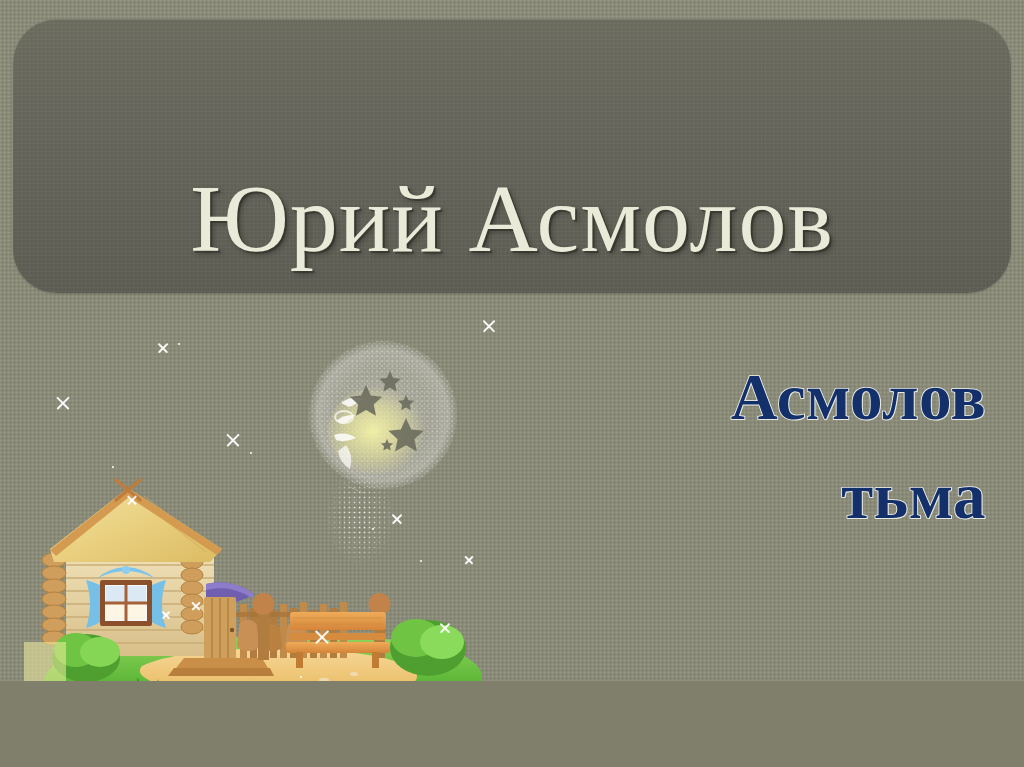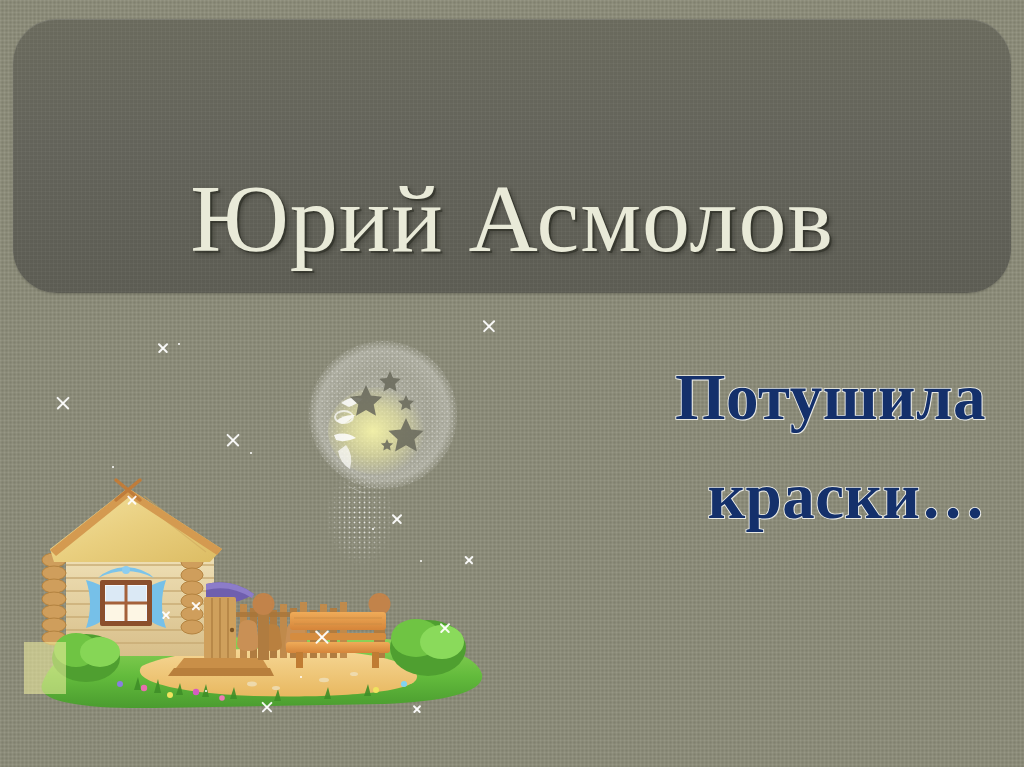--- a/index.html
+++ b/index.html
@@ -7,21 +7,21 @@
     padding: 0;
     background: #7f7f6c;
   }
   body {
     font-family: "Liberation Serif", "DejaVu Serif", serif;
   }
 
   #slide {
     position: relative;
     width: 1024px;
-    height: 767px;
+    height: 681px;
     overflow: hidden;
     background-color: #8a8a77;
     background-image:
       linear-gradient(rgba(255,255,255,0.055) 1px, transparent 1px),
       linear-gradient(90deg, rgba(255,255,255,0.055) 1px, transparent 1px),
       linear-gradient(rgba(0,0,0,0.035) 1px, transparent 1px),
       linear-gradient(90deg, rgba(0,0,0,0.035) 1px, transparent 1px);
     background-size: 4px 4px, 4px 4px, 4px 4px, 4px 4px;
     background-position: 0 0, 0 0, 2px 2px, 2px 2px;
     text-decoration: underline;
@@ -438,22 +438,22 @@
         <ellipse cx="252" cy="236" rx="4" ry="2"></ellipse>
         <ellipse cx="300" cy="228" rx="5" ry="2.2"></ellipse>
         <ellipse cx="330" cy="222" rx="4" ry="2"></ellipse>
       </g>
 
       <rect x="0" y="190" width="42" height="52" fill="#f3f1a0" opacity="0.55" style="mask-image:none"></rect>
     </svg>
   </div>
 
   <div id="poem">
-    <div class="line">Потушила</div>
-    <div class="line">краски…</div>
+    <div class="line">Асмолов</div>
+    <div class="line">тьма</div>
   </div>
 
   <div id="sparkle-layer">
       <div class="sparkle" style="left: 156.5px; top: 341.5px; width: 13px; height: 13px;">
         <span class="bar" style="width: 13px; height: 1.6px; transform: translate(-50%, -50%) rotate(45deg); opacity: 0.92;"></span>
         <span class="bar" style="width: 13px; height: 1.6px; transform: translate(-50%, -50%) rotate(-45deg); opacity: 0.92;"></span>
       </div>
       <div class="sparkle" style="left: 54.5px; top: 394.5px; width: 17px; height: 17px;">
         <span class="bar" style="width: 17px; height: 1.6px; transform: translate(-50%, -50%) rotate(45deg); opacity: 0.92;"></span>
         <span class="bar" style="width: 17px; height: 1.6px; transform: translate(-50%, -50%) rotate(-45deg); opacity: 0.92;"></span>

